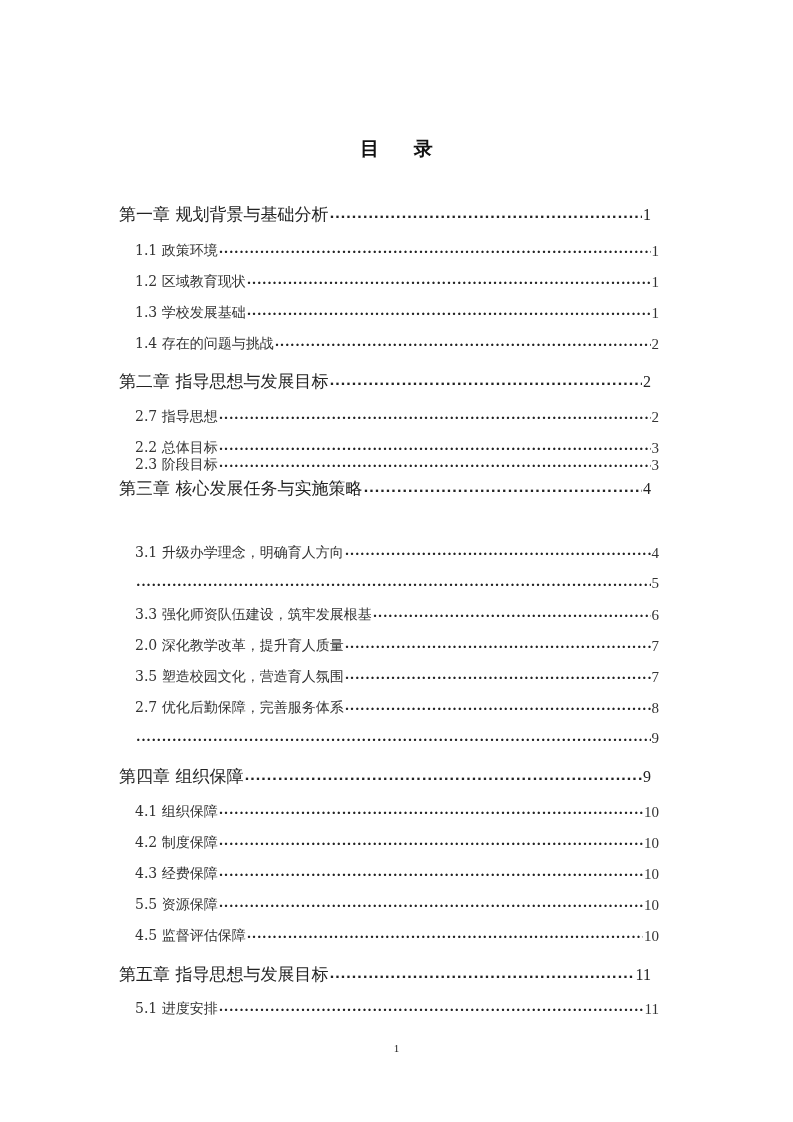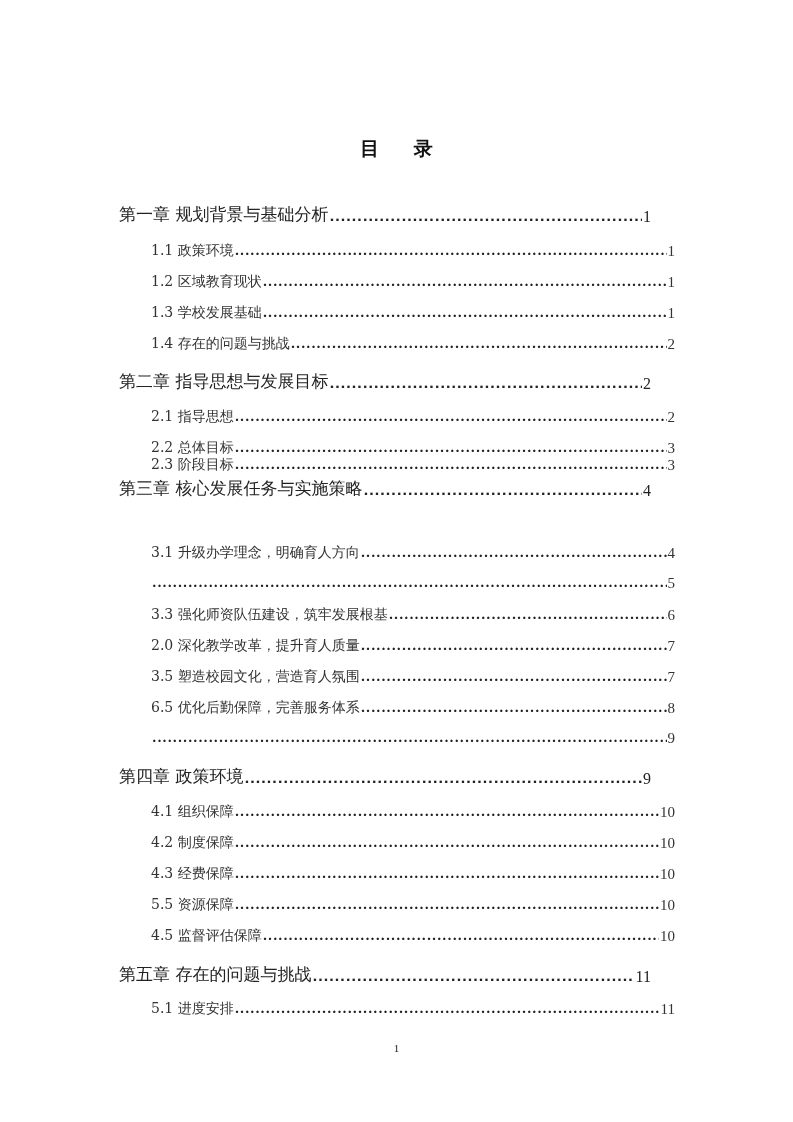--- a/index.html
+++ b/index.html
@@ -37,39 +37,38 @@
     }
     .toc {
       position: absolute;
       top: 0;
       left: 0;
       width: 793px;
     }
     .toc-row {
       position: absolute;
       display: flex;
-      align-items: flex-end;
+      align-items: center;
       white-space: nowrap;
       overflow: hidden;
       color: #222;
     }
     .toc-row.chapter {
       left: 119px;
       width: 532px;
       font-size: 17px;
       font-family: "DejaVu Sans", "Liberation Sans", sans-serif;
       color: #222;
     }
     .toc-row.section {
       left: 135px;
       width: 524px;
       font-size: 14px;
       font-family: "DejaVu Serif", "Liberation Serif", serif;
       color: #333;
-      margin-left: 16px;
     }
     .toc-row .label {
       flex: 0 0 auto;
     }
     .toc-row .leader {
       flex: 1 1 auto;
       overflow: hidden;
       margin: 0 1px;
       position: relative;
       height: 1em;
@@ -137,21 +136,21 @@
       <span class="leader"></span>
       <span class="page-num">2</span>
     </div>
 
     <div class="toc-row chapter" style="top:370px">
       <span class="label">第二章  指导思想与发展目标</span>
       <span class="leader"></span>
       <span class="page-num">2</span>
     </div>
     <div class="toc-row section" style="top:408px">
-      <span class="label">2.1 指导思想</span>
+      <span class="label">2.7 指导思想</span>
       <span class="leader"></span>
       <span class="page-num">2</span>
     </div>
     <div class="toc-row section" style="top:439px">
       <span class="label">2.2 总体目标</span>
       <span class="leader"></span>
       <span class="page-num">3</span>
     </div>
     <div class="toc-row section" style="top:456px">
       <span class="label">2.3 阶段目标</span>
@@ -182,31 +181,31 @@
       <span class="label">2.0 深化教学改革，提升育人质量</span>
       <span class="leader"></span>
       <span class="page-num">7</span>
     </div>
     <div class="toc-row section" style="top:668px">
       <span class="label">3.5 塑造校园文化，营造育人氛围</span>
       <span class="leader"></span>
       <span class="page-num">7</span>
     </div>
     <div class="toc-row section" style="top:699px">
-      <span class="label">6.5 优化后勤保障，完善服务体系</span>
+      <span class="label">2.7 优化后勤保障，完善服务体系</span>
       <span class="leader"></span>
       <span class="page-num">8</span>
     </div>
     <div class="toc-row section" style="top:730px">
       <span class="leader"></span>
       <span class="page-num">9</span>
     </div>
 
     <div class="toc-row chapter" style="top:765px">
-      <span class="label">第四章  政策环境</span>
+      <span class="label">第四章  组织保障</span>
       <span class="leader"></span>
       <span class="page-num">9</span>
     </div>
     <div class="toc-row section" style="top:803px">
       <span class="label">4.1 组织保障</span>
       <span class="leader"></span>
       <span class="page-num">10</span>
     </div>
     <div class="toc-row section" style="top:834px">
       <span class="label">4.2 制度保障</span>
@@ -223,21 +222,21 @@
       <span class="leader"></span>
       <span class="page-num">10</span>
     </div>
     <div class="toc-row section" style="top:927px">
       <span class="label">4.5 监督评估保障</span>
       <span class="leader"></span>
       <span class="page-num">10</span>
     </div>
 
     <div class="toc-row chapter" style="top:963px">
-      <span class="label">第五章  存在的问题与挑战</span>
+      <span class="label">第五章  指导思想与发展目标</span>
       <span class="leader"></span>
       <span class="page-num">11</span>
     </div>
     <div class="toc-row section" style="top:1000px">
       <span class="label">5.1 进度安排</span>
       <span class="leader"></span>
       <span class="page-num">11</span>
     </div>
 
   </div>

